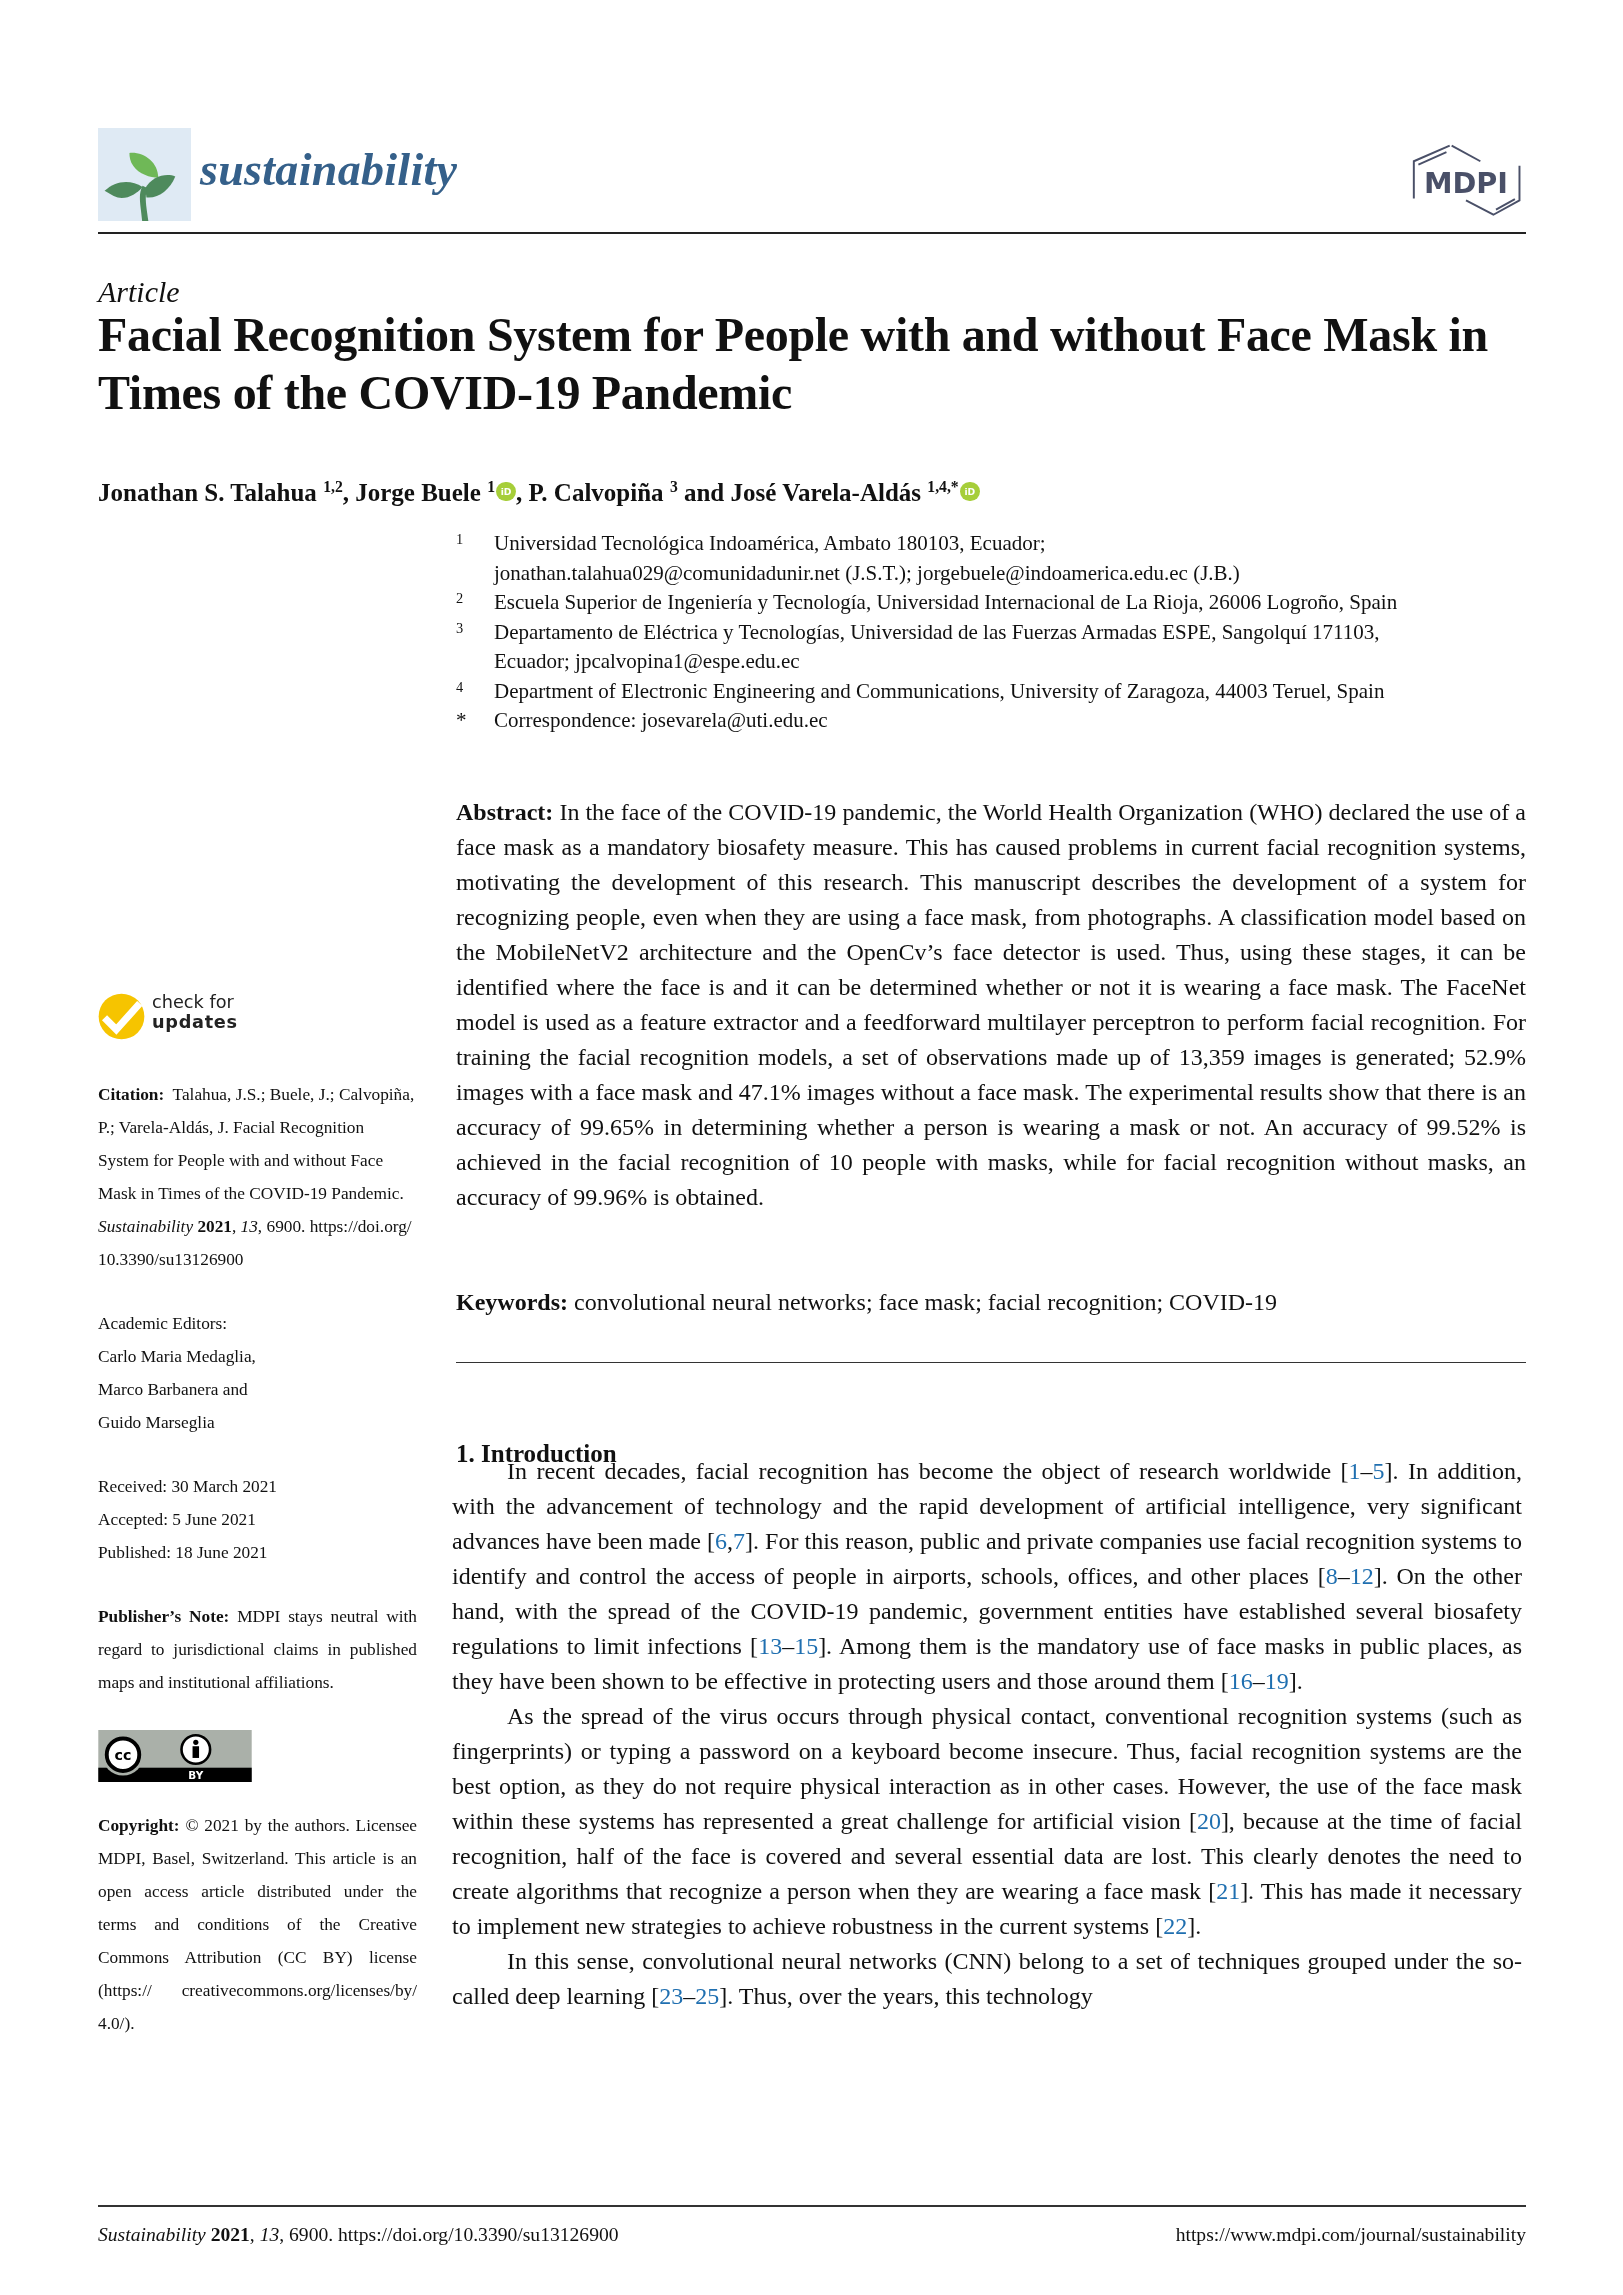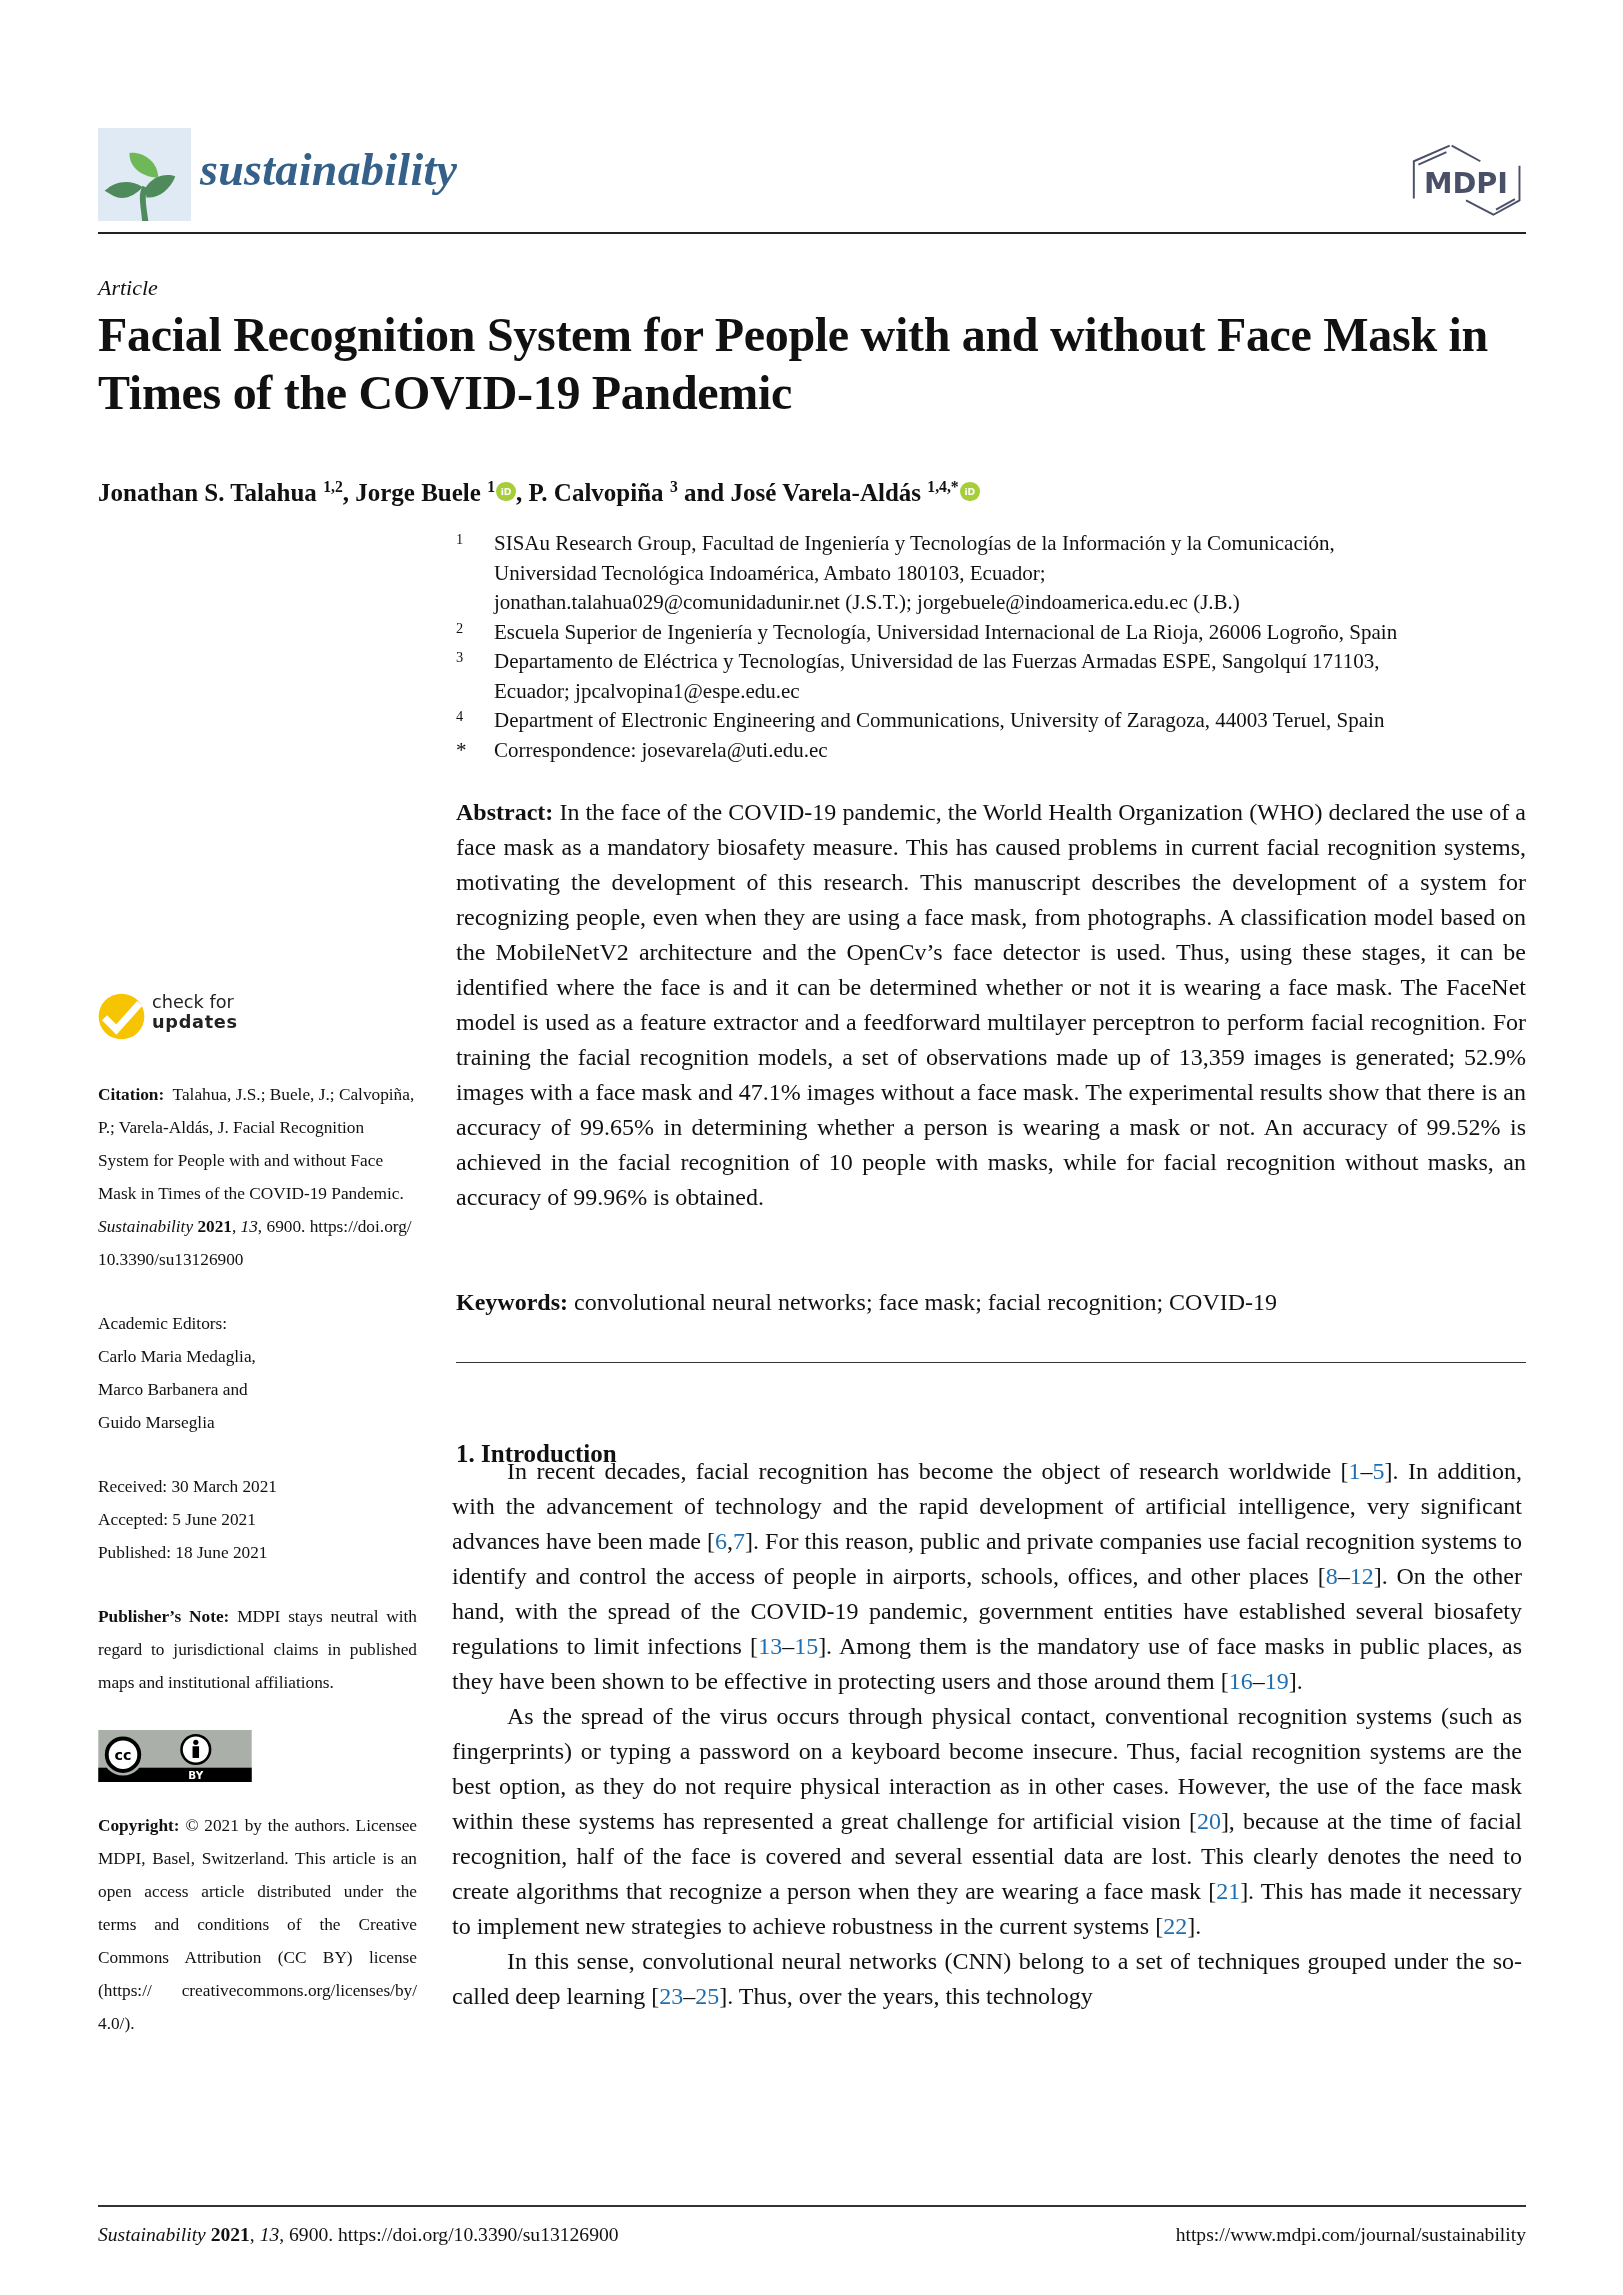--- a/index.html
+++ b/index.html
@@ -13,21 +13,21 @@
   
   #logo-box { left: 98px; top: 128px; width: 93px; height: 93px; background: #dfeaf4; }
   #journal-name {
     left: 200px; top: 143px; font-family: "Liberation Serif", serif; font-style: italic; font-weight: bold;
     font-size: 46px; color: #35608a; letter-spacing: 0.3px;
   }
   #mdpi-logo { left: 1407px; top: 143px; width: 118px; height: 75px; }
   #header-rule { left: 98px; top: 232px; width: 1428px; height: 2px; background: #222; }
 
   
-  #article-type { left: 98px; top: 275px; font-family: "Liberation Serif", serif; font-style: italic; font-size: 22px; }
+  #article-type { left: 98px; top: 275px; font-family: "Liberation Serif", serif; font-style: italic; font-size: 30px; }
   #title {
     left: 98px; top: 306px; width: 1427px; font-family: "Liberation Serif", serif; font-weight: bold;
     font-size: 48px; line-height: 58px; letter-spacing: -0.3px;
   }
   #authors {
     left: 98px; top: 450px; font-family: "Liberation Serif", serif; font-weight: bold; font-size: 25px;
     white-space: nowrap;
     margin-top: 28px;
   }
   #authors sup { font-size: 15.7px; font-weight: bold; vertical-align: 9.2px; }
@@ -103,21 +103,20 @@
 <div id="article-type" class="abs">Article</div>
 <div id="title" class="abs">Facial Recognition System for People with and without Face Mask in Times of the COVID-19 Pandemic</div>
 
 <div id="authors" class="abs">
   <span><span>Jonathan S. Talahua</span>&nbsp;<sup>1,2</sup><span>, </span></span><span><span>Jorge Buele</span>&nbsp;<sup>1</sup><span class="orcid">iD</span><span>, </span></span><span><span>P. Calvopiña</span>&nbsp;<sup>3</sup><span> and </span></span><span><span>José Varela-Aldás</span>&nbsp;<sup>1,4,*</sup><span class="orcid">iD</span></span>
 </div>
 
 <div id="affiliations" class="abs">
   <div class="aff-row">
     <span class="aff-num">1</span>
-    <div>SISAu Research Group, Facultad de Ingeniería y Tecnologías de la Información y la Comunicación,</div>
     <div>Universidad Tecnológica Indoamérica, Ambato 180103, Ecuador;</div>
     <div>jonathan.talahua029@comunidadunir.net (J.S.T.); jorgebuele@indoamerica.edu.ec (J.B.)</div>
   </div>
   <div class="aff-row">
     <span class="aff-num">2</span>
     <div>Escuela Superior de Ingeniería y Tecnología, Universidad Internacional de La Rioja, 26006 Logroño, Spain</div>
   </div>
   <div class="aff-row">
     <span class="aff-num">3</span>
     <div>Departamento de Eléctrica y Tecnologías, Universidad de las Fuerzas Armadas ESPE, Sangolquí 171103,</div>

